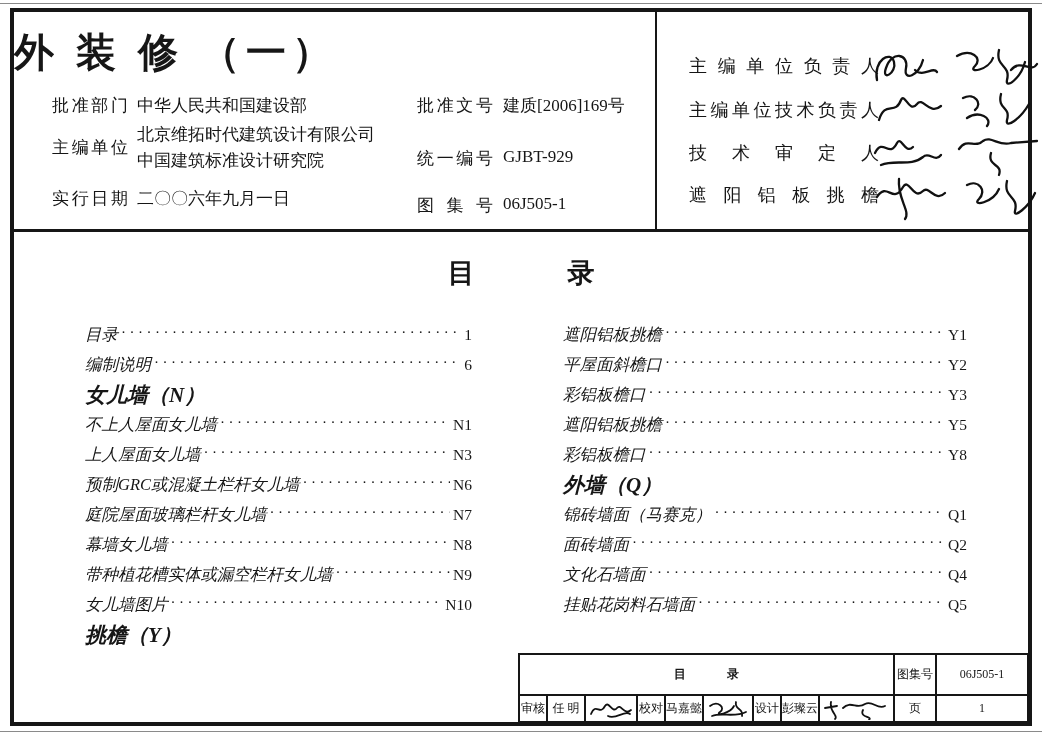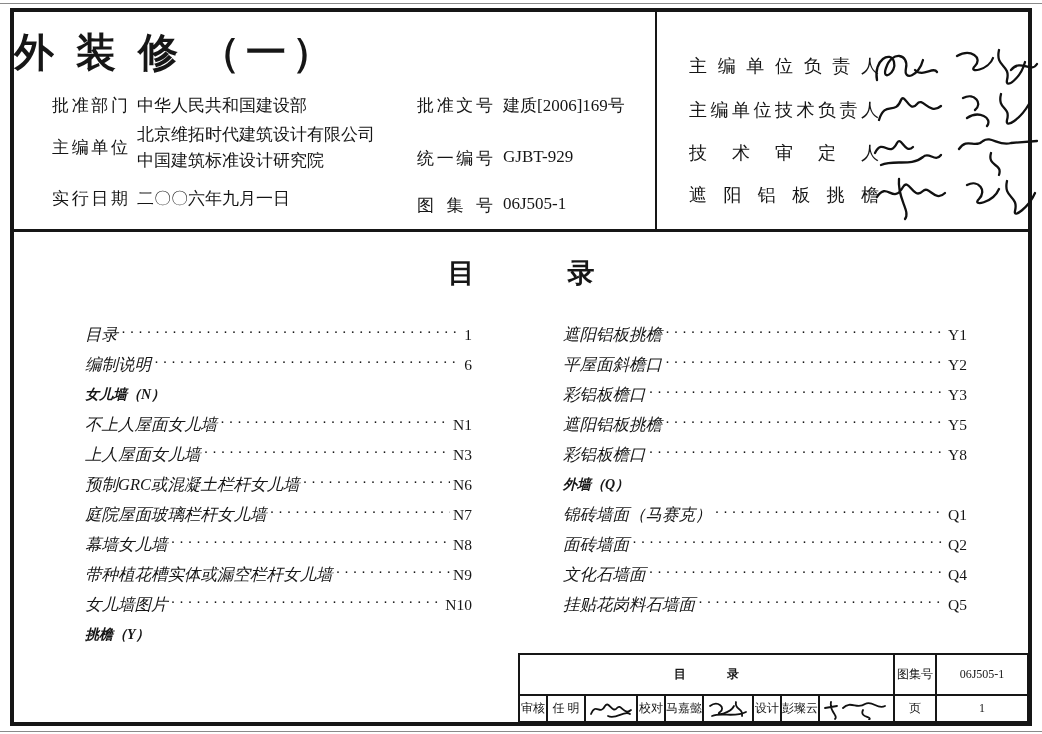--- a/index.html
+++ b/index.html
@@ -42,21 +42,21 @@
   
   .toc{position:relative;width:100%;height:491px;}
   .toc-heading{
     position:absolute;top:23px;left:0;width:100%;text-align:center;
     font-size:27px;font-weight:bold;word-spacing:86px;white-space:nowrap;
   }
   .toc-col{position:absolute;top:88px;}
   .toc-col-left{left:71px;width:387px;}
   .toc-col-right{left:549px;width:404px;}
   .toc-row{display:flex;align-items:center;height:30px;font-size:16.5px;}
-  .toc-row.section .toc-label{font-weight:bold;font-size:14px;}
+  .toc-row.section .toc-label{font-weight:bold;font-size:21px;}
   .toc-label{white-space:nowrap;font-style:italic;}
   .toc-dots{flex:1;overflow:hidden;white-space:nowrap;margin:0 3px;color:#161616;}
   .toc-dots::after{
     content:"········································································································";
     letter-spacing:3.5px;font-size:15px;position:relative;top:-3px;
   }
   .toc-ref{white-space:nowrap;font-size:15.5px;font-family:"Liberation Serif",serif;}
   
   .titleblock{
     position:absolute;right:-1px;bottom:-1px;border-collapse:collapse;table-layout:fixed;

